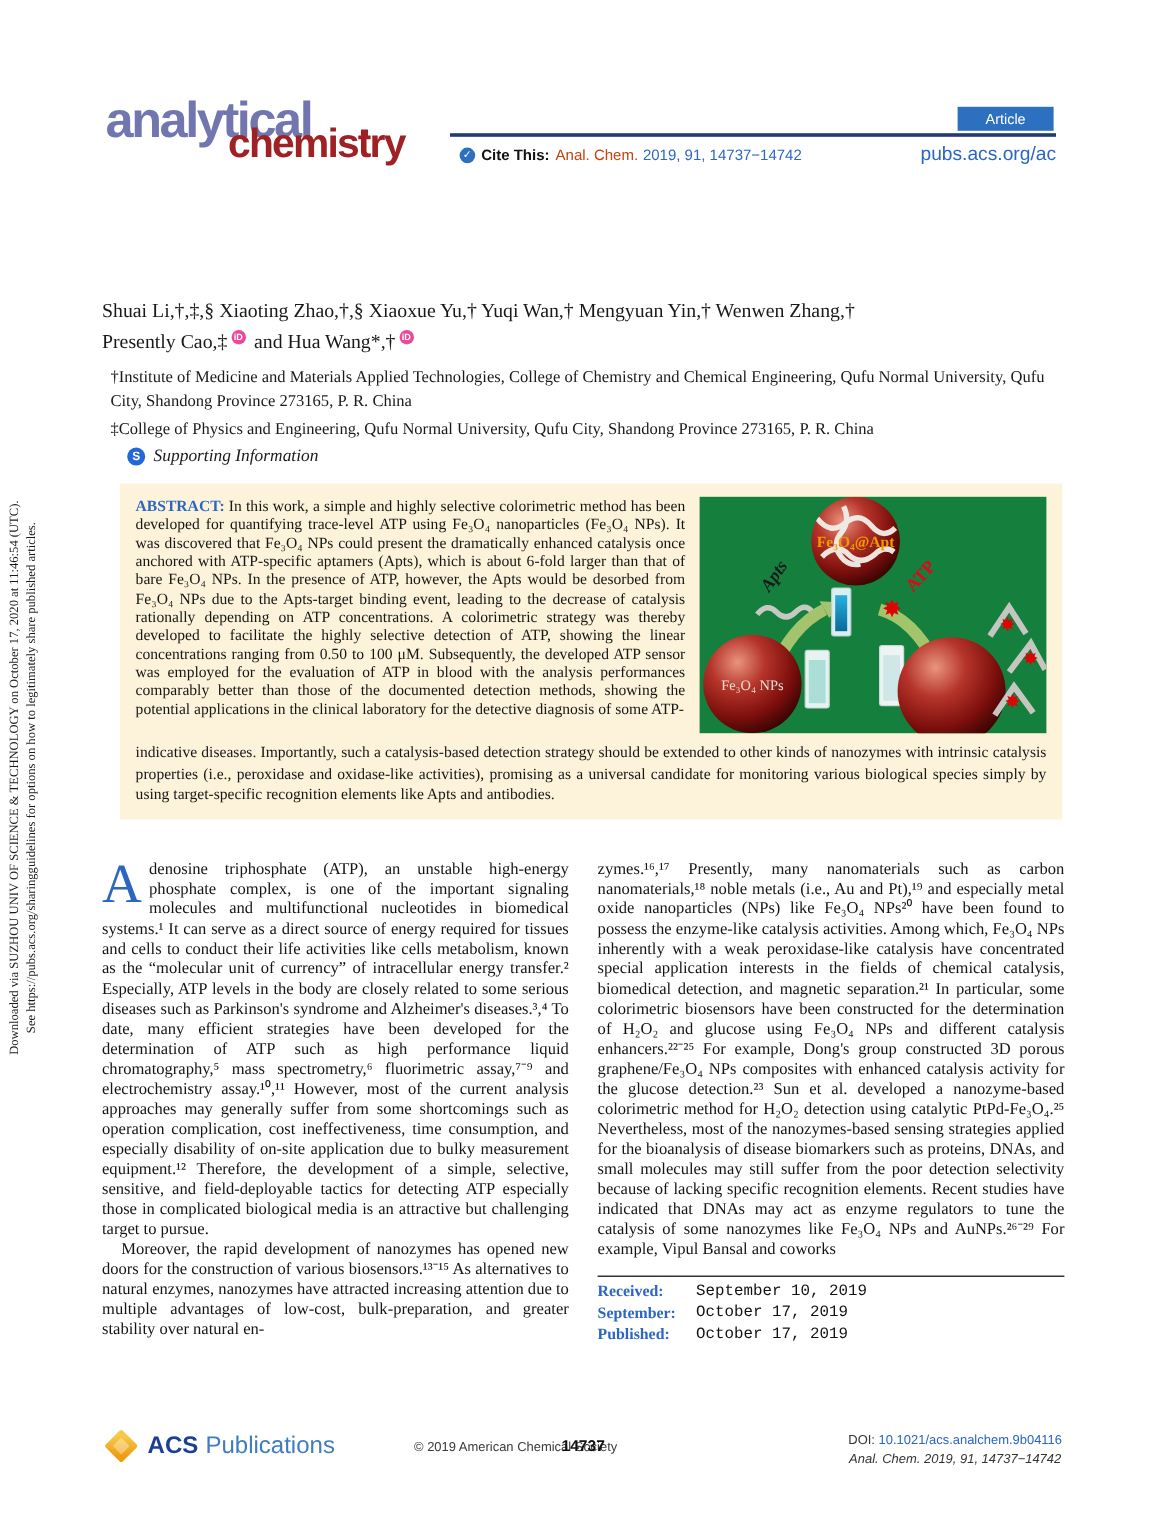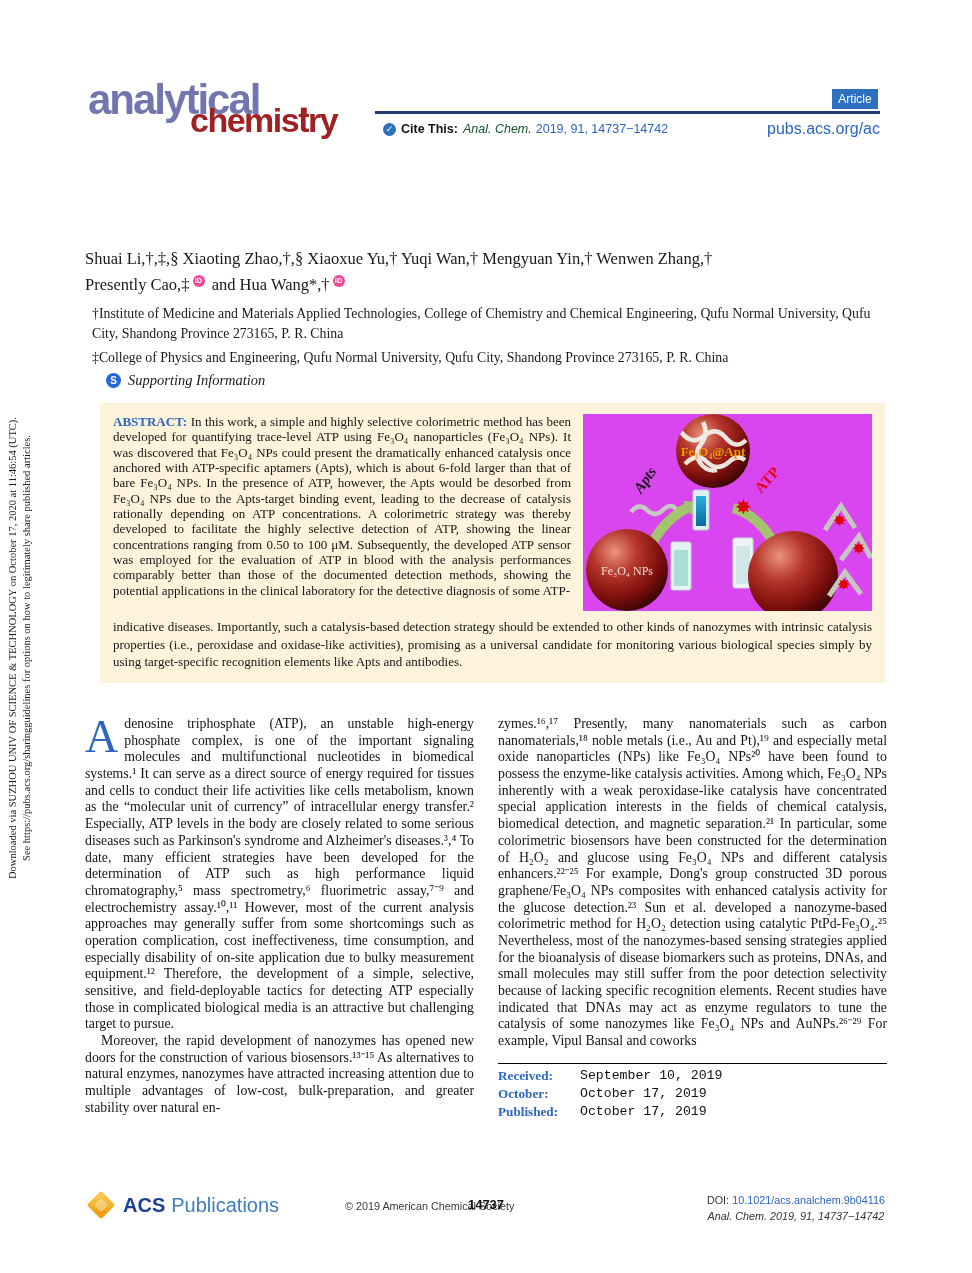--- a/index.html
+++ b/index.html
@@ -12,30 +12,30 @@
                font-size:10.5px; line-height:1.3; color:#1a1a1a; text-align:center; }
 
   
   .logo1 { position:absolute; left:88px; top:76px; font-family:"Liberation Sans",sans-serif;
            font-weight:bold; font-size:42px; letter-spacing:-2px; color:#7177ae; }
   .logo-dot { position:absolute; left:298px; top:76px; font-family:"Liberation Sans",sans-serif;
            font-weight:bold; font-size:42px; color:#9f2123; }
   .logo2 { position:absolute; left:190px; top:101px; font-family:"Liberation Sans",sans-serif;
            font-weight:bold; font-size:34px; letter-spacing:-1.5px; color:#9f2123; }
 
-  .badge { position:absolute; right:94px; top:89px; width:46px; height:20px; background:#2e70c0;
+  .badge { position:absolute; right:94px; top:89px; width:80px; height:20px; background:#2e70c0;
            color:#fff; font-family:"Liberation Sans",sans-serif; font-size:12px; line-height:20px;
            text-align:center; }
   .header-rule { position:absolute; left:375px; top:111px; width:505px; height:3px; background:#233a75; }
   .cite-row { position:absolute; left:383px; top:120px; width:497px; display:flex; align-items:center;
               font-family:"Liberation Sans",sans-serif; font-size:12.5px; }
   .cite-icon { width:13px; height:13px; border-radius:50%; background:#2e70c0; color:#fff;
                font-size:9px; line-height:13px; text-align:center; margin-right:5px; flex:none; }
   .cite-label { font-weight:bold; color:#111; margin-right:5px; }
-  .cite-journal { color:#14532d; font-style:italic; margin-right:4px; }
+  .cite-journal { color:#c2410c; margin-right:4px; }
   .cite-rest { color:#2b66c2; }
   .flex-sp { flex:1; }
   .site-link { color:#2b66c2; font-size:16px; text-decoration:none; }
 
   
   .title { position:absolute; left:85px; top:180px; width:802px;
            font-family:"Liberation Sans",sans-serif; font-weight:bold; font-size:26px;
            line-height:1.27; letter-spacing:-0.2px; color:#1d1d1d; margin:0; }
   .authors { position:absolute; left:85px; top:246px; width:802px; font-size:16.5px;
              line-height:1.55; color:#191919; }
@@ -52,21 +52,21 @@
             font-family:"Liberation Sans",sans-serif; font-size:10px; font-weight:bold;
             line-height:15px; text-align:center; margin-right:7px; flex:none; }
   .s-label { font-style:italic; font-size:14.5px; font-weight:500; color:#1a1a1a; }
 
   
   .abstract { position:absolute; left:100px; top:403px; width:785px; box-sizing:border-box;
               background:#fcf3da; padding:11px 13px 12px; }
   .abs-flex { display:flex; gap:12px; }
   .abs-text { flex:1; font-size:13px; line-height:1.18; text-align:justify; color:#161616; }
   .abs-heading { color:#2b66c2; font-weight:bold; }
-  .graphic { width:289px; height:197px; background:#d946ef; flex:none; }
+  .graphic { width:289px; height:197px; background:#15803d; flex:none; }
   .abs-bottom { margin-top:7px; font-size:13px; line-height:1.35; text-align:justify; color:#161616; }
 
   
   .col { position:absolute; top:716px; width:389px; font-size:13.8px; line-height:1.21;
          text-align:justify; color:#141414; }
   .col1 { left:85px; } .col2 { left:498px; }
   .col p { margin:0; }
   .dropcap { float:left; font-size:46px; line-height:35px; padding:3px 6px 0 0; color:#2b66c2; }
   .p-indent { text-indent:16px; }
 
@@ -210,21 +210,21 @@
   </div>
 
   <div class="col col2">
     <p>zymes.¹⁶,¹⁷ Presently, many nanomaterials such as carbon nanomaterials,¹⁸ noble metals (i.e., Au and Pt),¹⁹ and especially metal oxide nanoparticles (NPs) like Fe₃O₄ NPs²⁰ have been found to possess the enzyme-like catalysis activities. Among which, Fe₃O₄ NPs inherently with a weak peroxidase-like catalysis have concentrated special application interests in the fields of chemical catalysis, biomedical detection, and magnetic separation.²¹ In particular, some colorimetric biosensors have been constructed for the determination of H₂O₂ and glucose using Fe₃O₄ NPs and different catalysis enhancers.²²⁻²⁵ For example, Dong's group constructed 3D porous graphene/Fe₃O₄ NPs composites with enhanced catalysis activity for the glucose detection.²³ Sun et al. developed a nanozyme-based colorimetric method for H₂O₂ detection using catalytic PtPd-Fe₃O₄.²⁵ Nevertheless, most of the nanozymes-based sensing strategies applied for the bioanalysis of disease biomarkers such as proteins, DNAs, and small molecules may still suffer from the poor detection selectivity because of lacking specific recognition elements. Recent studies have indicated that DNAs may act as enzyme regulators to tune the catalysis of some nanozymes like Fe₃O₄ NPs and AuNPs.²⁶⁻²⁹ For example, Vipul Bansal and coworks</p>
     <div class="dates">
       <div class="drow">
         <span class="dl">Received:</span>
         <span class="dv">September 10, 2019</span>
       </div>
       <div class="drow">
-        <span class="dl">October:</span>
+        <span class="dl">September:</span>
         <span class="dv">October 17, 2019</span>
       </div>
       <div class="drow">
         <span class="dl">Published:</span>
         <span class="dv">October 17, 2019</span>
       </div>
     </div>
   </div>
 
   <div class="footer-logo">

